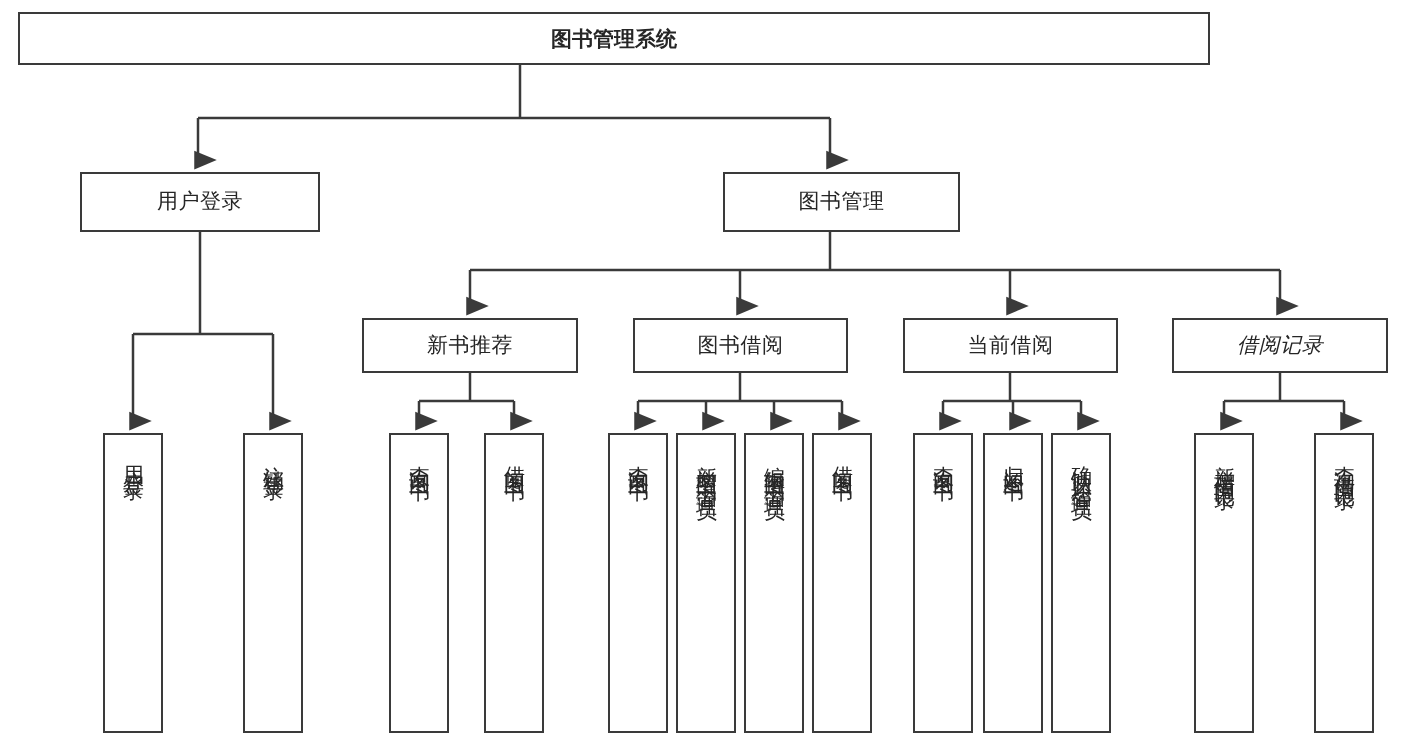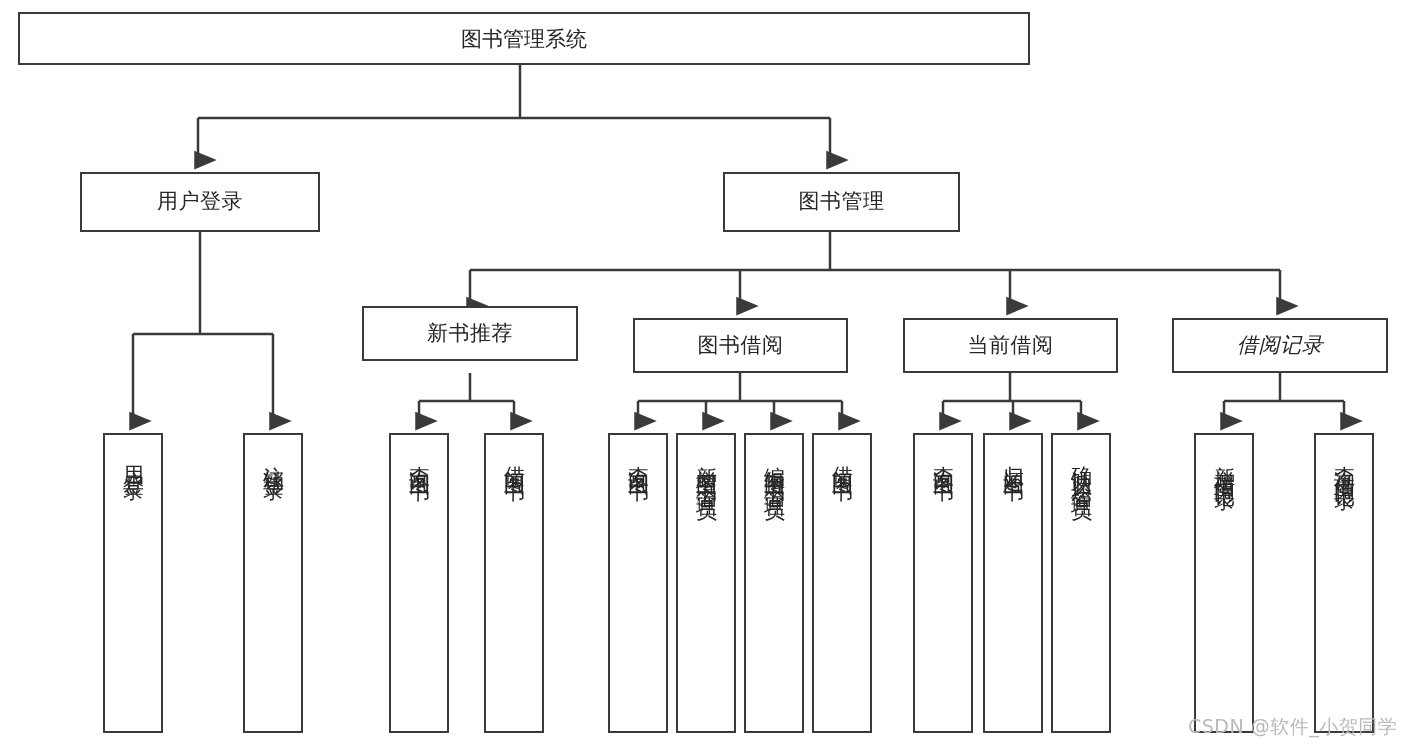--- a/index.html
+++ b/index.html
@@ -117,32 +117,32 @@
       <path d="M 1013 401 L 1013 421" marker-end="url(#arrow)"></path>
       <path d="M 1081 401 L 1081 421" marker-end="url(#arrow)"></path>
 
       <path d="M 1280 373 L 1280 401"></path>
       <path d="M 1224 401 L 1344 401"></path>
       <path d="M 1224 401 L 1224 421" marker-end="url(#arrow)"></path>
       <path d="M 1344 401 L 1344 421" marker-end="url(#arrow)"></path>
     </g>
   </svg>
 
-  <div class="node root" style="left:18px; top:12px; width:1012px; height:53px;">
+  <div class="node root" style="left:18px; top:12px; width:1192px; height:53px;font-weight:bold;">
     <span>图书管理系统</span>
   </div>
 
   <div class="node h" style="left:80px; top:172px; width:240px; height:60px;">
     <span>用户登录</span>
   </div>
   <div class="node h" style="left:712px; top:172px; width:237px; height:60px;margin-left:11px;">
     <span>图书管理</span>
   </div>
 
-  <div class="node h" style="left:362px; top:306px; width:216px; height:55px;">
+  <div class="node h" style="left:362px; top:318px; width:216px; height:55px;">
     <span>新书推荐</span>
   </div>
   <div class="node h" style="left:633px; top:318px; width:215px; height:55px;">
     <span>图书借阅</span>
   </div>
   <div class="node h" style="left:903px; top:318px; width:215px; height:55px;">
     <span>当前借阅</span>
   </div>
   <div class="node h" style="left:1172px; top:318px; width:216px; height:55px;font-style:italic;">
     <span>借阅记录</span>
@@ -185,15 +185,14 @@
     <span class="vlabel">确认归还（管理员）</span>
   </div>
 
   <div class="node v" style="left:1194px; top:433px; width:60px; height:300px;">
     <span class="vlabel">新增借阅记录</span>
   </div>
   <div class="node v" style="left:1314px; top:433px; width:60px; height:300px;">
     <span class="vlabel">查询借阅记录</span>
   </div>
 
-  <div class="watermark" style="left:1188px; top:714px;">CSDN @软件_小贺同学</div>
 
 </div>
 
 </body></html>

